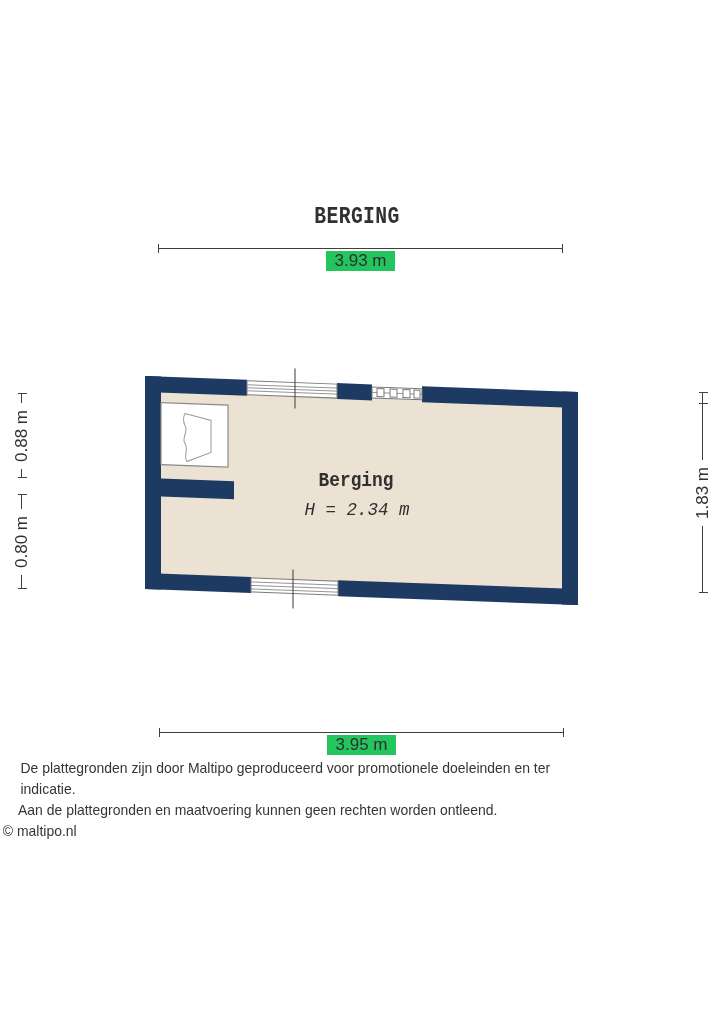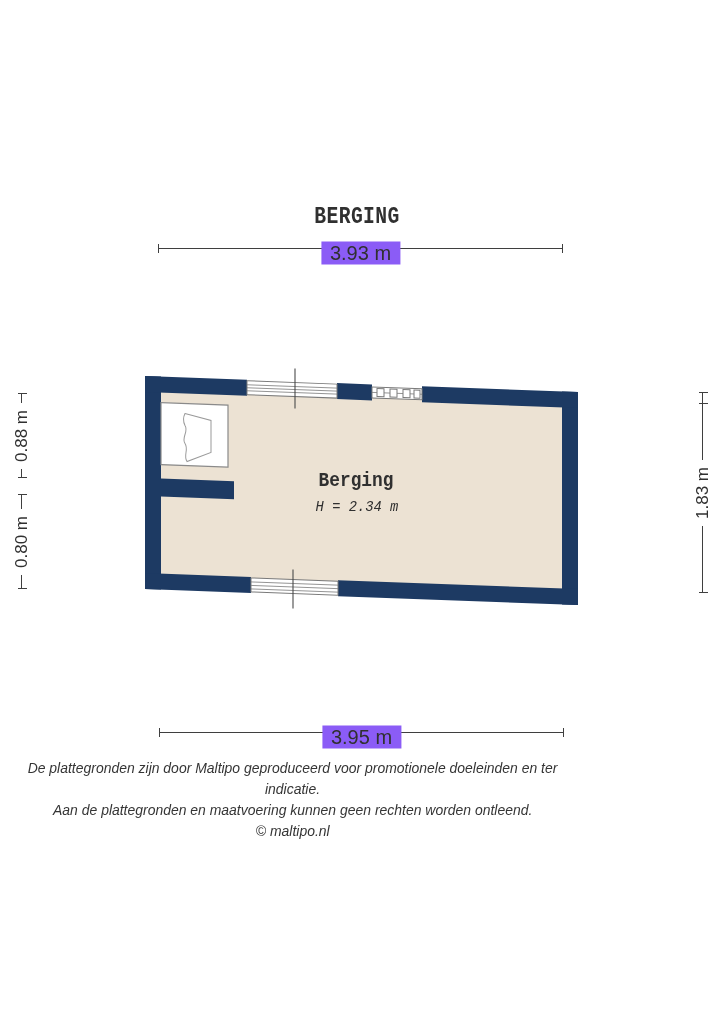--- a/index.html
+++ b/index.html
@@ -14,22 +14,22 @@
   
   .plan-title{top:203px;left:357px;font-size:24px;font-weight:600;letter-spacing:.5px;}
   .plan-title .squeeze{transform:scaleX(.82);}
 
   
   .dim{position:absolute;}
   .dim-h{border-top:1px solid #3f3f3f;height:0;}
   .dim-h::before,.dim-h::after{content:"";position:absolute;top:-5px;width:1px;height:9px;background:#3f3f3f;}
   .dim-h::before{left:0;}
   .dim-h::after{right:0;}
-  .dim-h .dim-label{position:absolute;left:50%;top:4px;transform:translate(-50%,-50%);
-    background:#8b5cf6;padding:0 9px;font-size:20px;}
+  .dim-h .dim-label{position:absolute;left:50%;top:12px;transform:translate(-50%,-50%);
+    background:#22c55e;padding:0 9px;font-size:17px;}
   .dim-v{border-left:1px solid #3f3f3f;width:0;}
   .dim-v::before,.dim-v::after{content:"";position:absolute;left:-4px;width:9px;height:1px;background:#3f3f3f;}
   .dim-v::before{top:0;}
   .dim-v::after{bottom:0;}
   .dim-v .dim-label{position:absolute;left:50%;top:50%;transform:translate(-50%,-50%) rotate(-90deg);
     background:#fff;padding:0 7px;font-size:17px;white-space:nowrap;}
   .tick-extra{position:absolute;left:-4px;width:9px;height:1px;background:#3f3f3f;}
 
   
   .plan{position:absolute;left:145px;top:376px;width:433px;height:213px;
@@ -39,26 +39,26 @@
   .wall{fill:var(--wall,#1d3a63);}
   .winfill{fill:#ffffff;stroke:var(--outline,#7a7a7a);stroke-width:1;}
   .winline{stroke:var(--outline,#7a7a7a);stroke-width:.8;}
   .ext{stroke:#4a4a4a;stroke-width:1.1;}
   .niche{fill:#ffffff;stroke:#8a8a8a;stroke-width:1.2;}
   .niche-shape{fill:none;stroke:#9a9a9a;stroke-width:1;}
 
   
   .room-name{top:469px;left:356px;font-size:21px;font-weight:600;}
   .room-name .squeeze{transform:scaleX(.85);}
-  .room-height{top:499px;left:357px;font-size:15px;font-style:italic;text-align:center;}
+  .room-height{top:499px;left:357px;font-size:19px;font-style:italic;text-align:center;}
   .room-height .squeeze{transform:scaleX(.92);}
 
   
-  .footer{position:absolute;left:0;top:757px;width:585px;text-align:center;
-    font-size:15px;line-height:21px;color:#353535;font-style:italic;}
+  .footer{position:absolute;left:0;top:757px;width:585px;
+    font-size:15px;line-height:21px;color:#353535;}
   .footer .squeeze{transform:scaleX(.93);}
 </style>
 </head>
 <body>
 
 <div class="centered-wrap plan-title">
   <span class="squeeze">BERGING</span>
 </div>
 
 <div class="dim dim-h" style="left:158px;top:248px;width:405px;">

